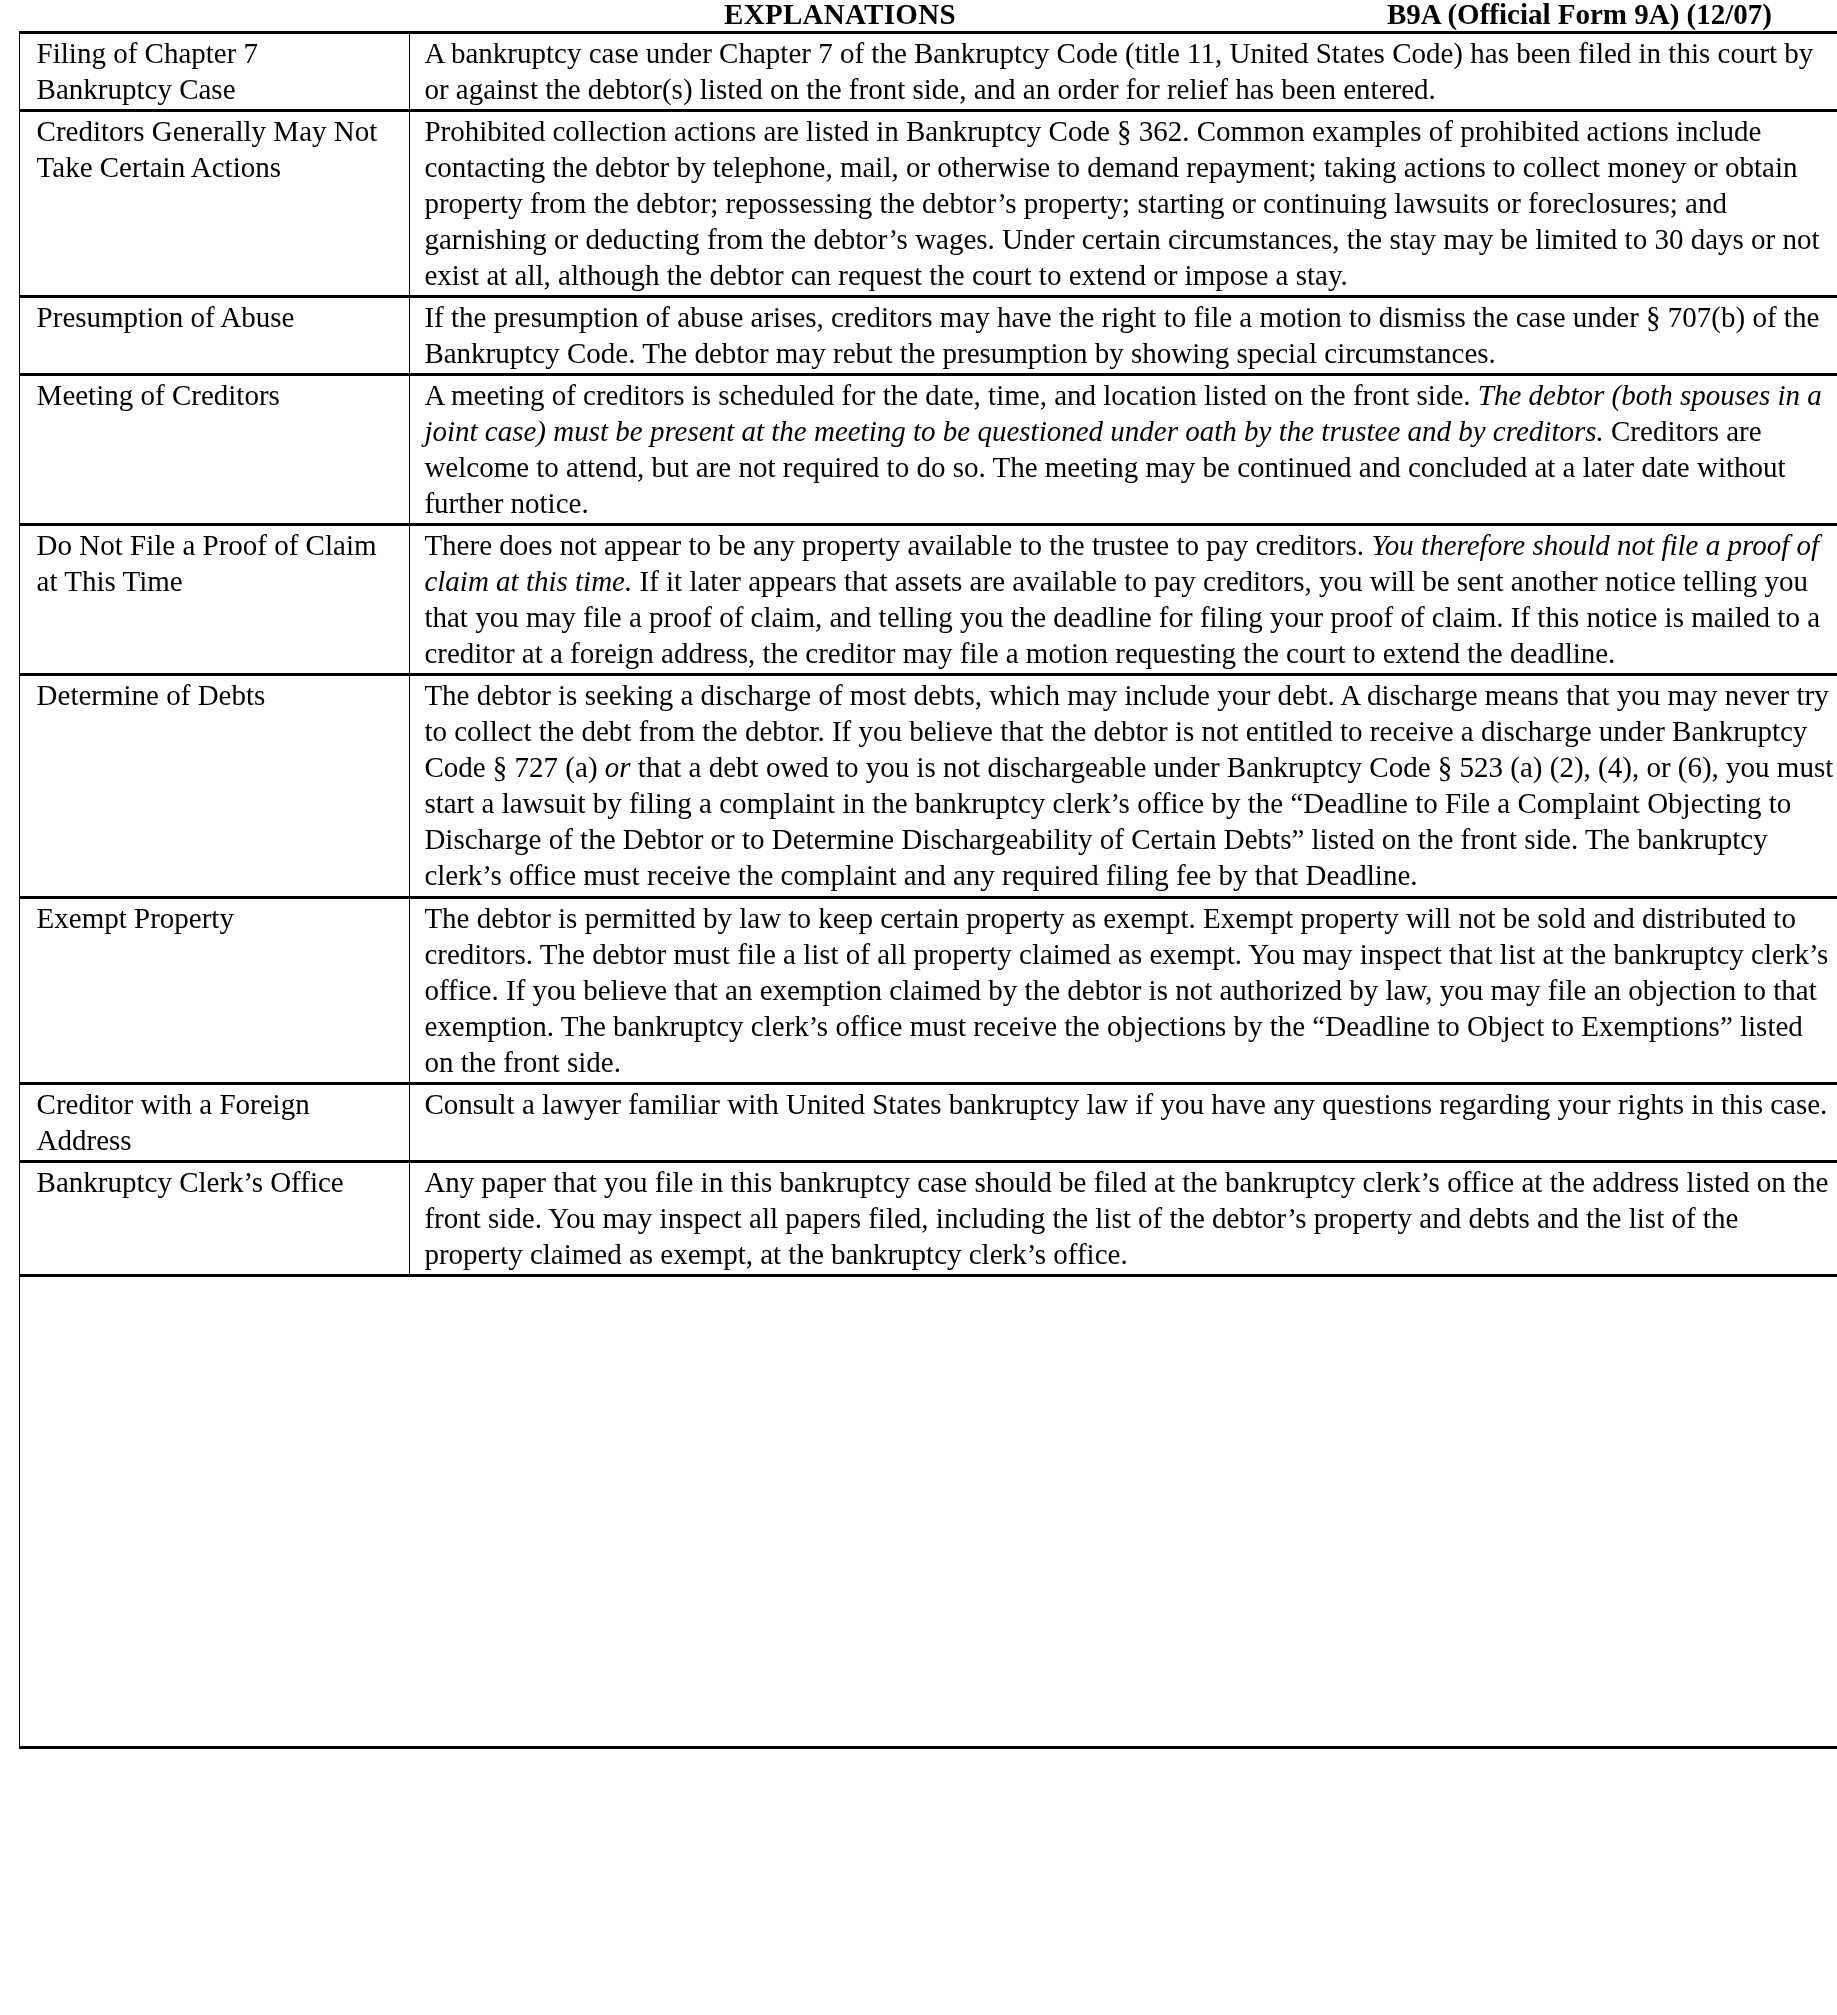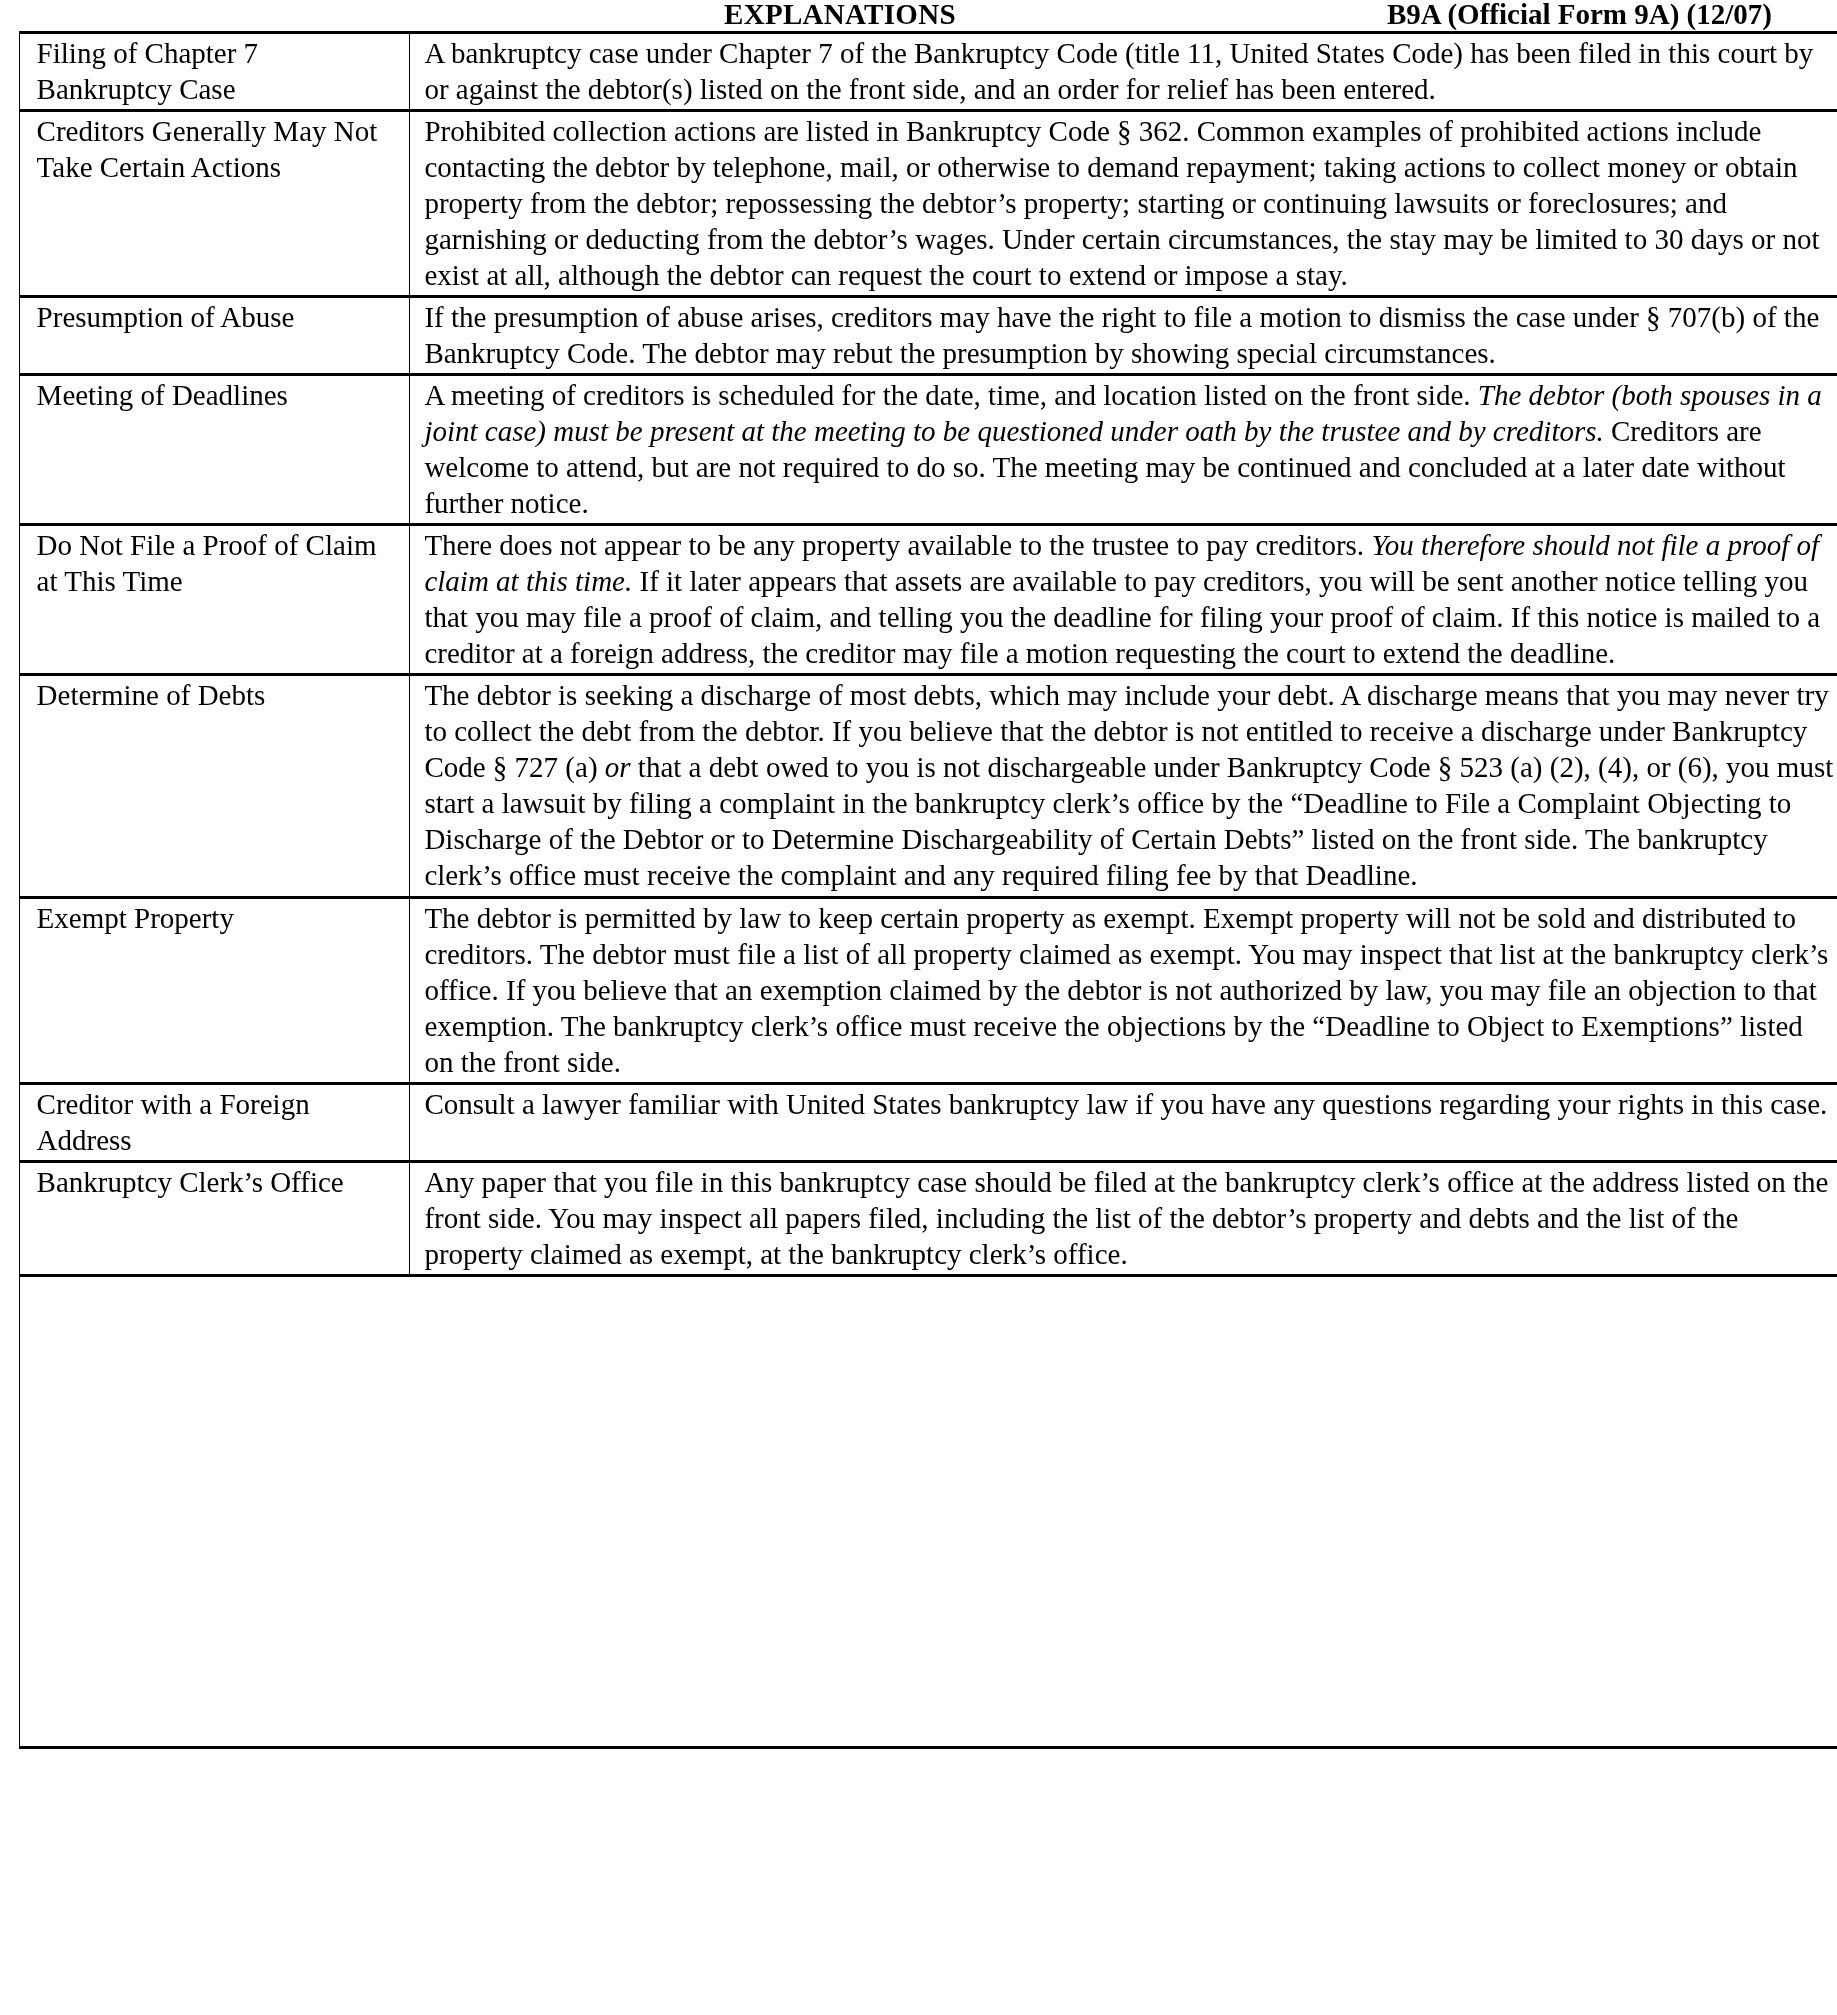--- a/index.html
+++ b/index.html
@@ -34,21 +34,21 @@
     </tr>
     <tr>
       <td class="head">Creditors Generally May Not Take Certain Actions</td>
       <td class="body">Prohibited collection actions are listed in Bankruptcy Code § 362.  Common examples of prohibited actions include contacting the debtor by telephone, mail, or otherwise to demand repayment; taking actions to collect money or obtain property from the debtor; repossessing the debtor’s property; starting or continuing lawsuits or foreclosures; and garnishing or deducting from the debtor’s wages.  Under certain circumstances, the stay may be limited to 30 days or not exist at all, although the debtor can request the court to extend or impose a stay.</td>
     </tr>
     <tr>
       <td class="head">Presumption of Abuse</td>
       <td class="body">If the presumption of abuse arises, creditors may have the right to file a motion to dismiss the case under § 707(b) of the Bankruptcy Code.  The debtor may rebut the presumption by showing special circumstances.</td>
     </tr>
     <tr>
-      <td class="head">Meeting of Deadlines</td>
+      <td class="head">Meeting of Creditors</td>
       <td class="body"><span>A meeting of creditors is scheduled for the date, time, and location listed on the front side.  </span><i>The debtor (both spouses in a joint case) must be present at the meeting to be questioned under oath by the trustee and by creditors.</i><span>  Creditors are welcome to attend, but are not required to do so.  The meeting may be continued and concluded at a later date without further notice.</span></td>
     </tr>
     <tr>
       <td class="head">Do Not File a Proof of Claim at This Time</td>
       <td class="body"><span>There does not appear to be any property available to the trustee to pay creditors.  </span><i>You therefore should not file a proof of claim at this time.</i><span>  If it later appears that assets are available to pay creditors, you will be sent another notice telling you that you may file a proof of claim, and telling you the deadline for filing your proof of claim.  If this notice is mailed to a creditor at a foreign address, the creditor may file a motion requesting the court to extend the deadline.</span></td>
     </tr>
     <tr>
       <td class="head">Determine of Debts</td>
       <td class="body"><span>The debtor is seeking a discharge of most debts, which may include your debt.  A discharge means that you may never try to collect the debt from the debtor.  If you believe that the debtor is not entitled to receive a discharge under Bankruptcy Code § 727 (a) </span><i>or</i><span> that a debt owed to you is not dischargeable under Bankruptcy Code § 523 (a) (2), (4), or (6), you must start a lawsuit by filing a complaint in the bankruptcy clerk’s office by the “Deadline to File a Complaint Objecting to Discharge of the Debtor or to Determine Dischargeability of Certain Debts” listed on the front side.  The bankruptcy clerk’s office must receive the complaint and any required filing fee by that Deadline.</span></td>
     </tr>

